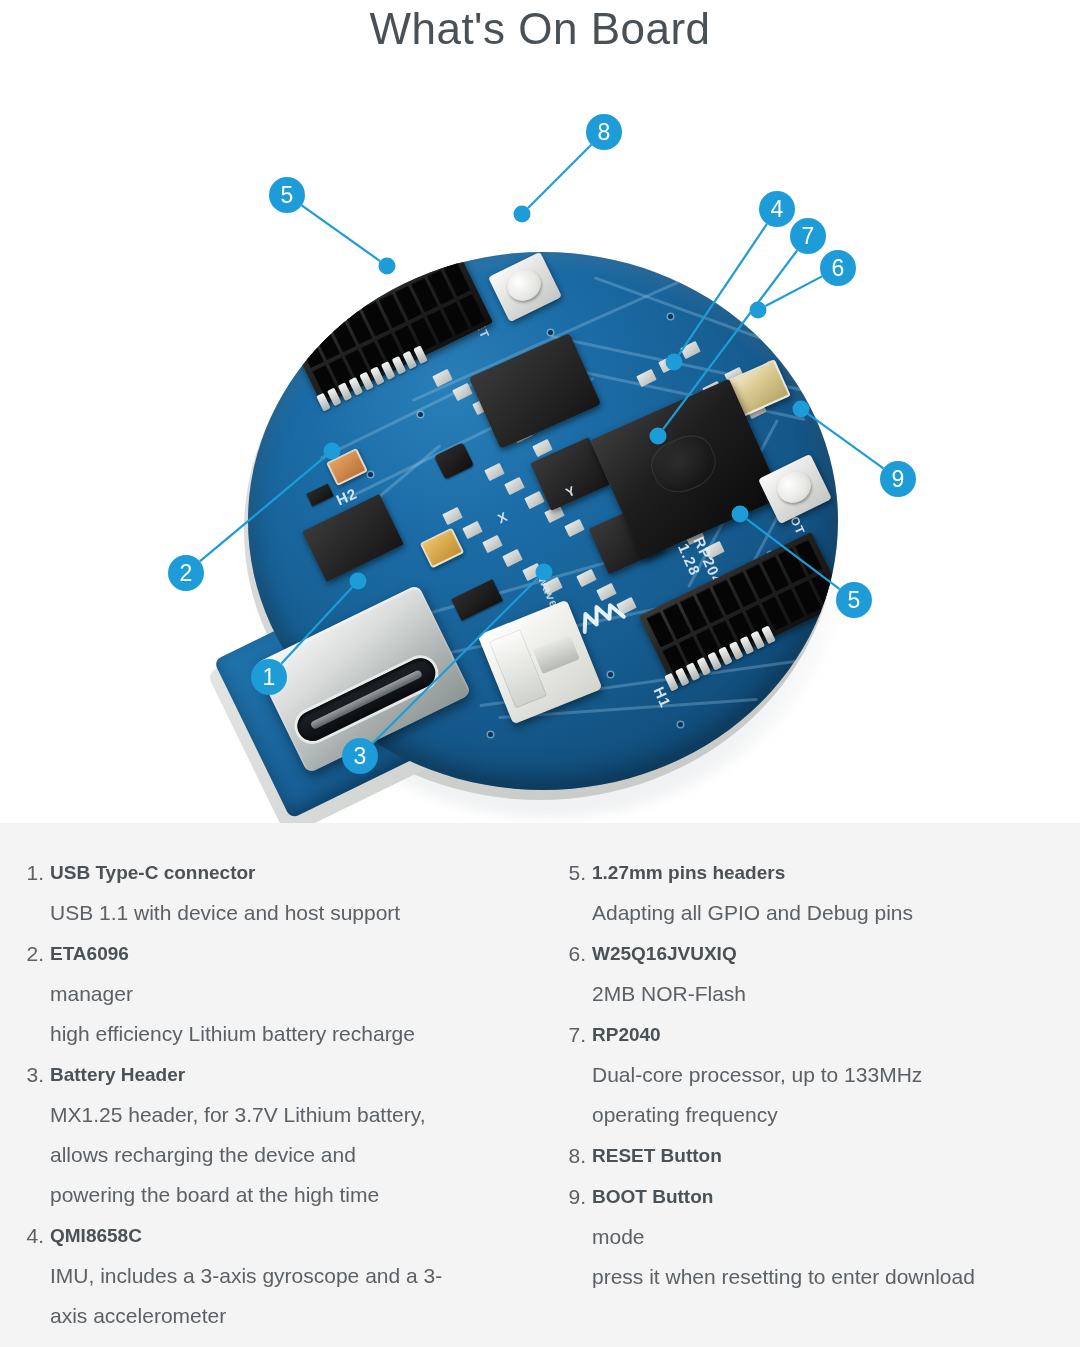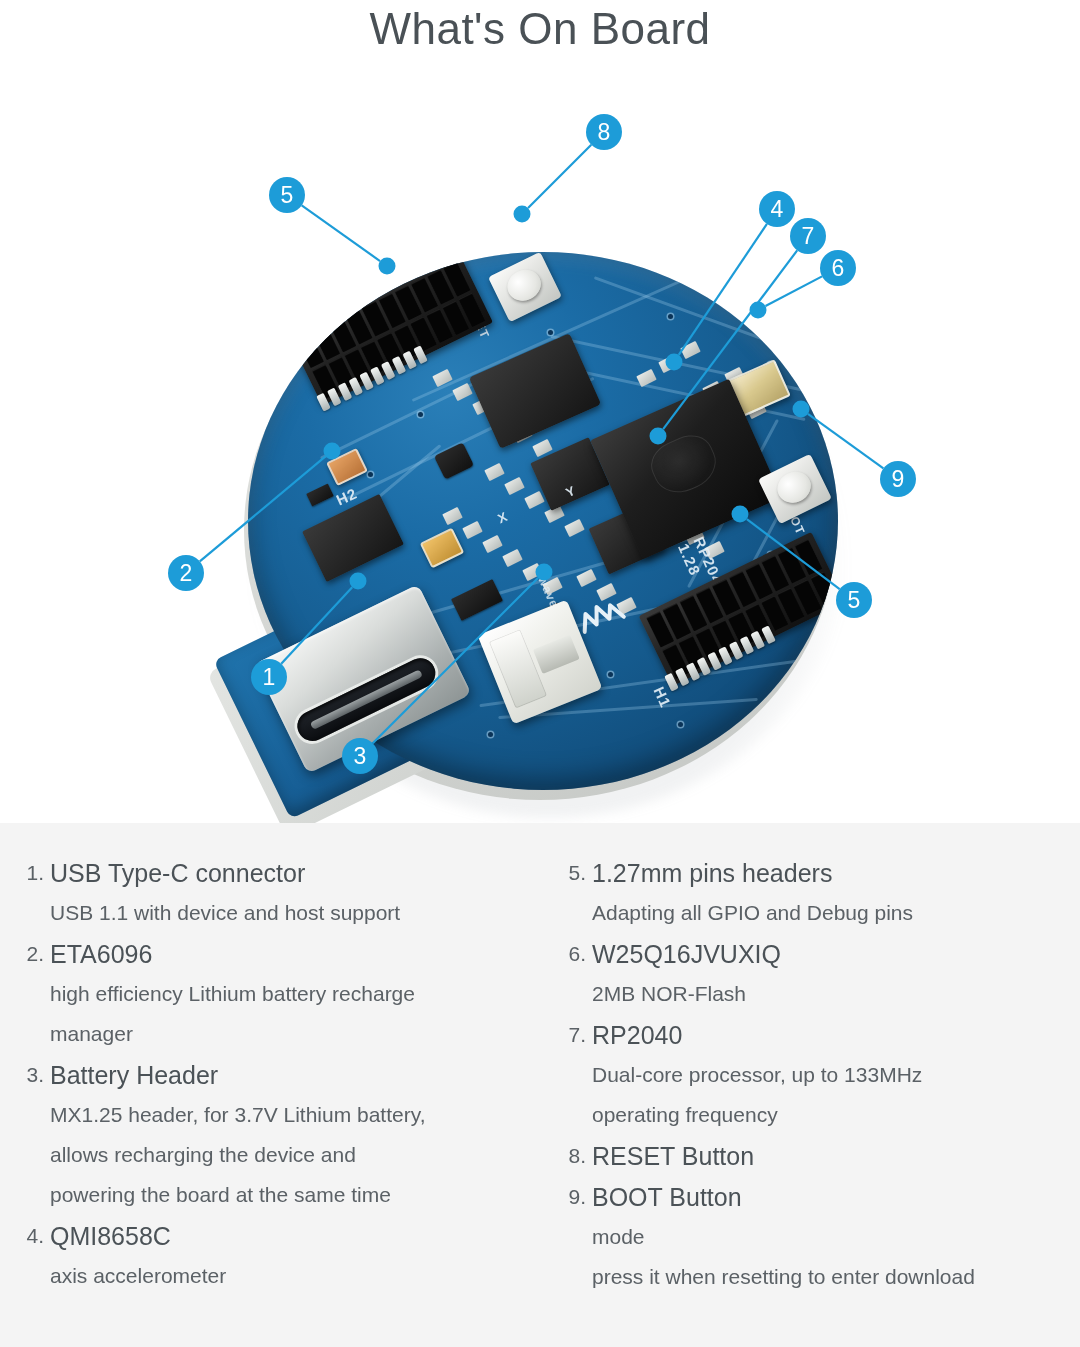--- a/index.html
+++ b/index.html
@@ -171,21 +171,21 @@
   }
   .col { position: absolute; top: 30px; }
   .col-left  { left: 14px;  width: 520px; }
   .col-right { left: 556px; width: 516px; }
   .item { position: relative; padding-left: 36px; margin-bottom: 1px; }
   .num {
     position: absolute; left: 0; top: 0; width: 30px; text-align: right;
     font-size: 21px; color: #5b6166; line-height: 40px;
   }
   .item-title {
-    font-size: 25px; font-weight: 400; color: #4b5257; line-height: 40px;
+    font-size: 19px; font-weight: 700; color: #4b5257; line-height: 40px;
     white-space: nowrap;
   }
   .item-desc { font-size: 21px; font-weight: 400; color: #5b6166; line-height: 40px; }
 </style>
 </head>
 <body>
 
 <div id="page">
 
   <h1 class="title">What's On Board</h1>
@@ -433,33 +433,34 @@
   <div class="specs">
     <div class="col col-left" id="col-left">
         <div class="item">
           <span class="num">1.</span>
           <div class="item-title">USB Type-C connector</div>
           <div class="item-desc">USB 1.1 with device and host support</div>
         </div>
         <div class="item">
           <span class="num">2.</span>
           <div class="item-title">ETA6096</div>
+          <div class="item-desc">manager</div>
           <div class="item-desc">high efficiency Lithium battery recharge</div>
-          <div class="item-desc">manager</div>
         </div>
         <div class="item">
           <span class="num">3.</span>
           <div class="item-title">Battery Header</div>
           <div class="item-desc">MX1.25 header, for 3.7V Lithium battery,</div>
           <div class="item-desc">allows recharging the device and</div>
-          <div class="item-desc">powering the board at the same time</div>
+          <div class="item-desc">powering the board at the high time</div>
         </div>
         <div class="item">
           <span class="num">4.</span>
           <div class="item-title">QMI8658C</div>
+          <div class="item-desc">IMU, includes a 3-axis gyroscope and a 3-</div>
           <div class="item-desc">axis accelerometer</div>
         </div>
       </div>
     <div class="col col-right" id="col-right">
         <div class="item">
           <span class="num">5.</span>
           <div class="item-title">1.27mm pins headers</div>
           <div class="item-desc">Adapting all GPIO and Debug pins</div>
         </div>
         <div class="item">

